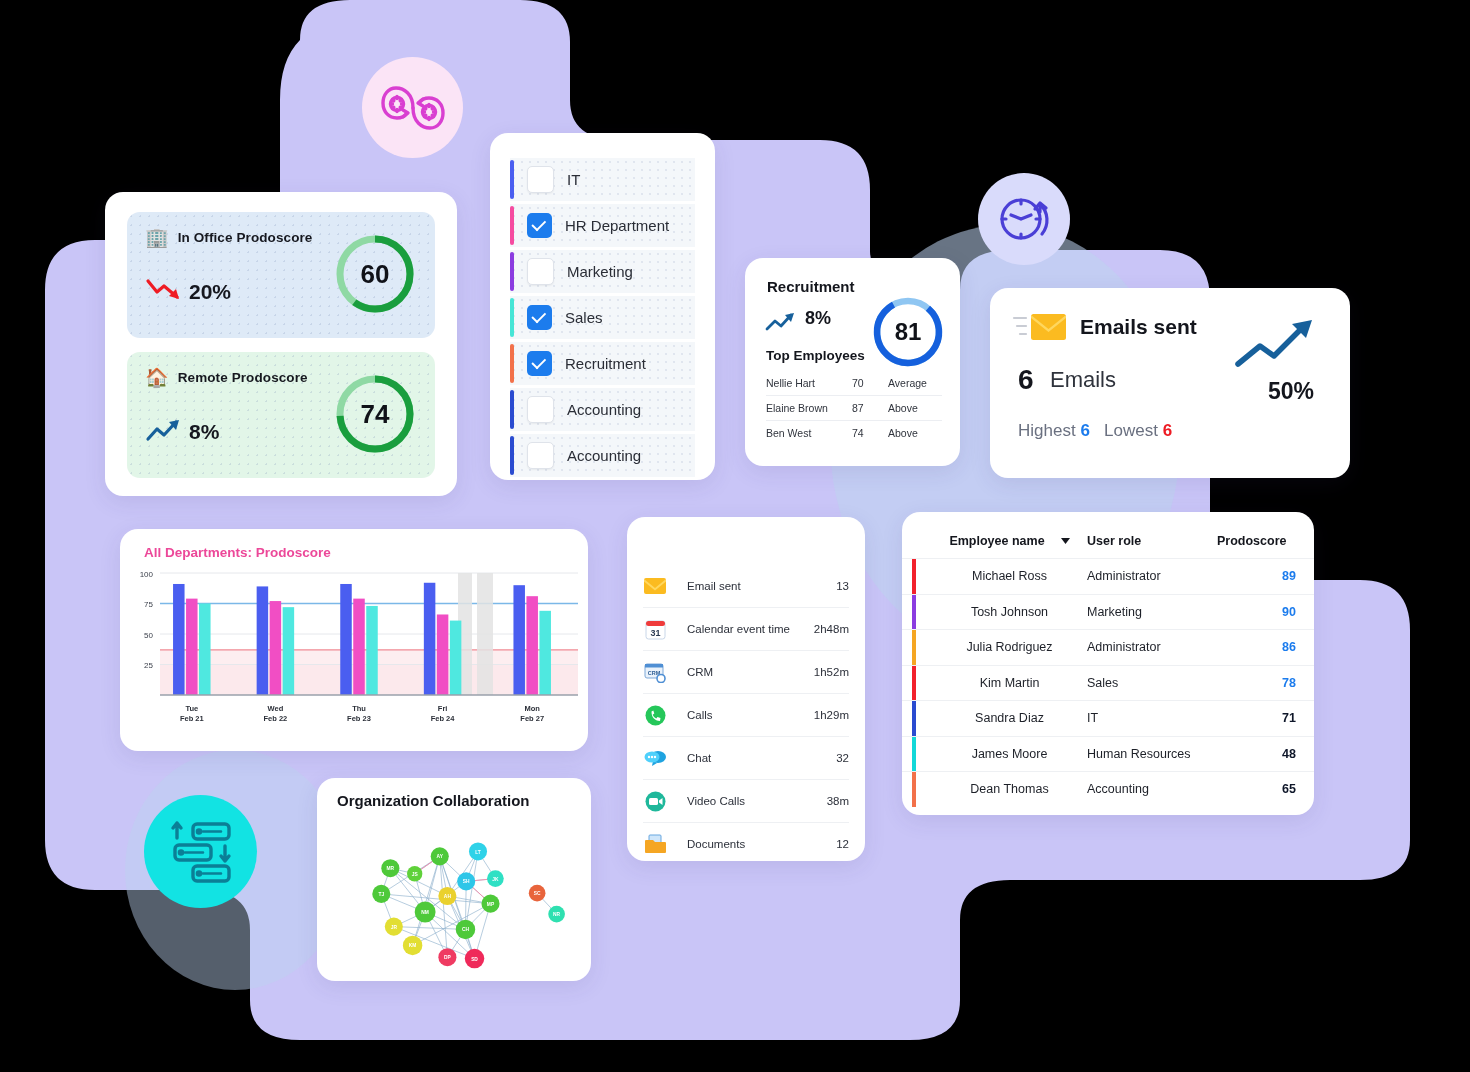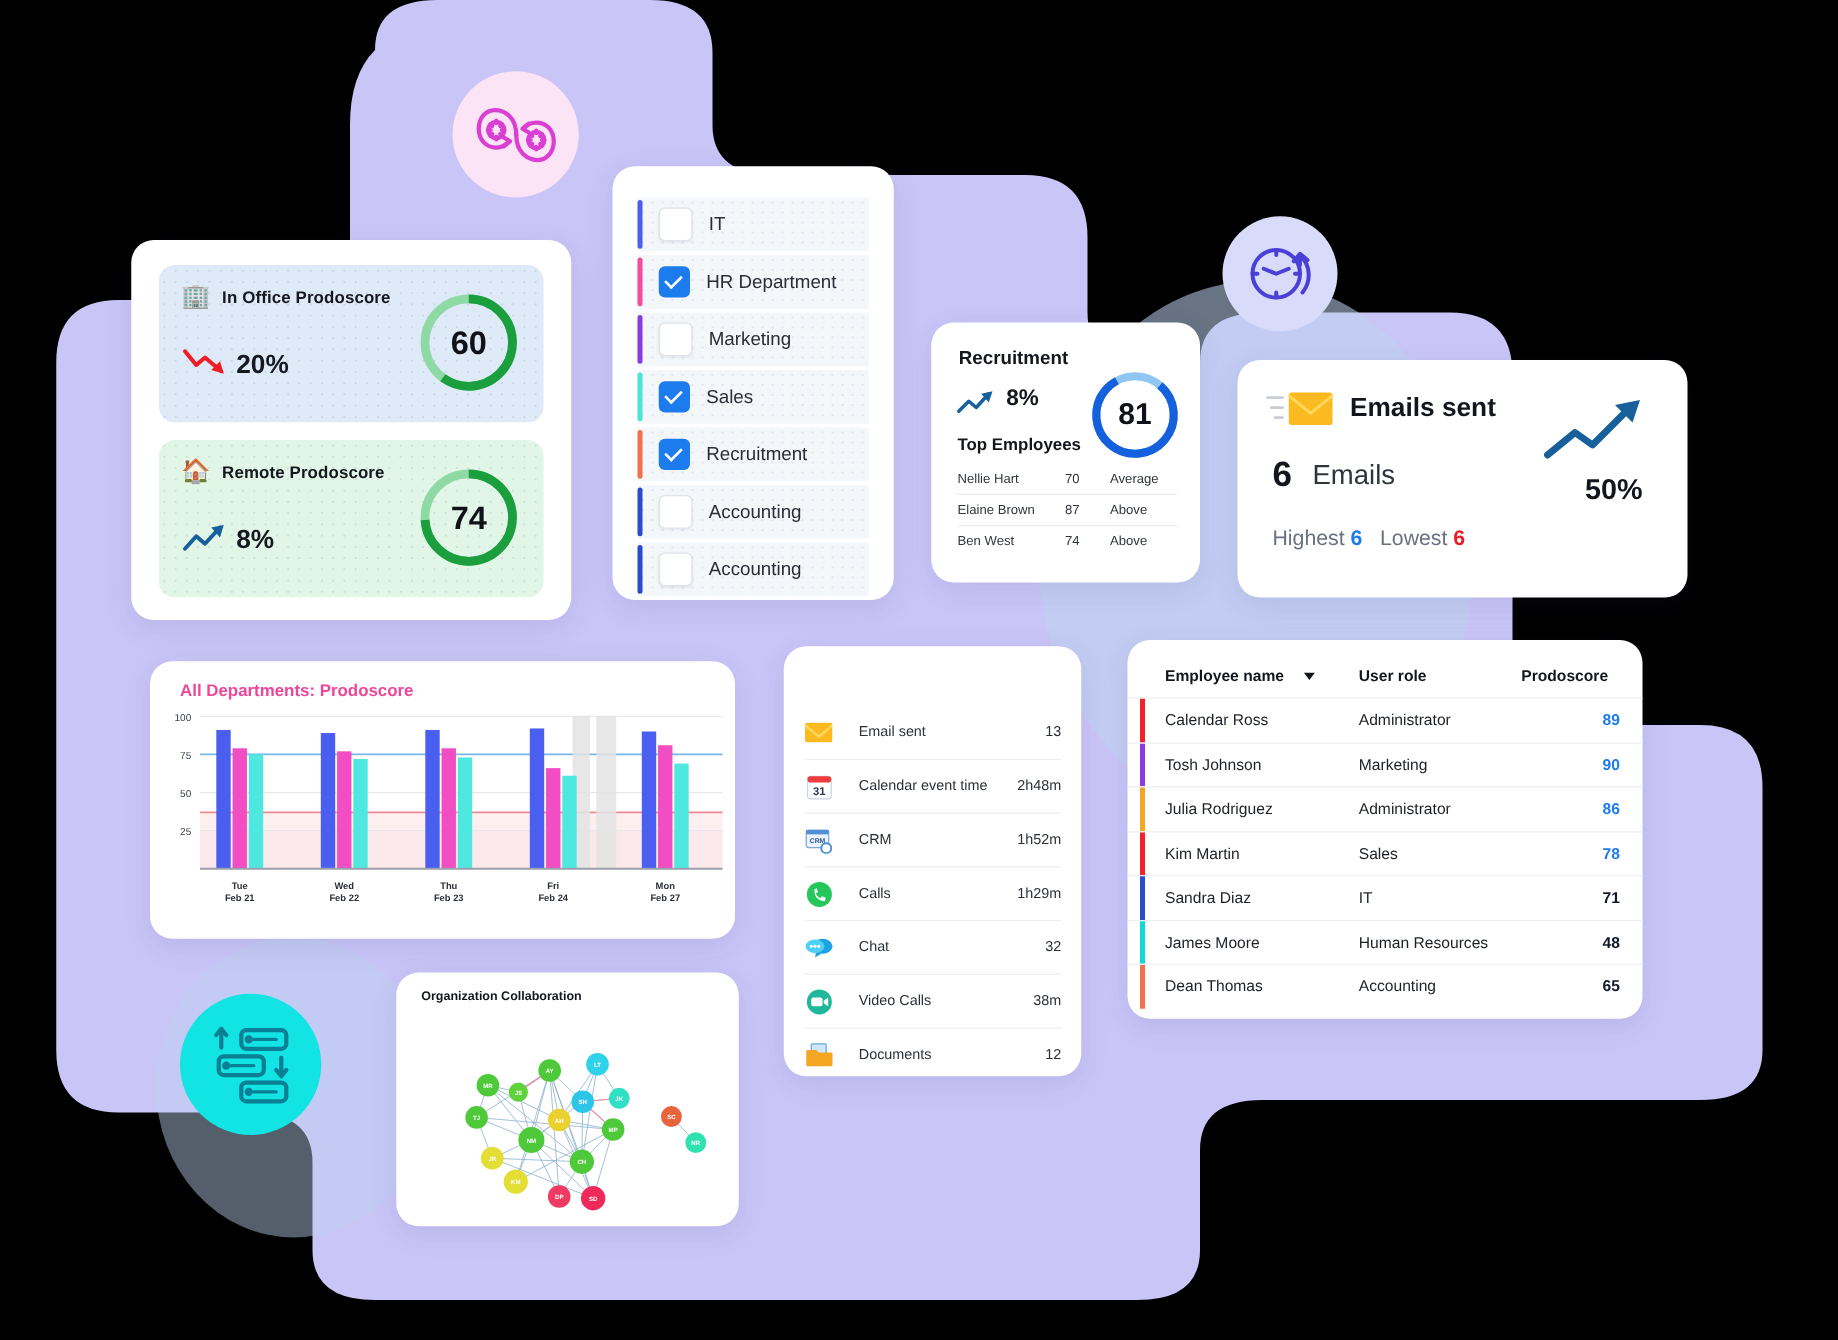--- a/index.html
+++ b/index.html
@@ -87,33 +87,33 @@
   .in-list{position:absolute;left:16px;top:48px;width:206px;}
   .in-row{display:flex;align-items:center;height:42px;border-top:1px solid #eef0f3;}
   .in-row:first-child{border-top:none;}
   .in-ico{width:24px;height:24px;flex:none;display:flex;align-items:center;justify-content:center;}
   .in-label{margin-left:20px;font-size:11.5px;color:#2c303a;flex:1;}
   .in-val{font-size:11.5px;color:#2c303a;text-align:right;}
 
   
   #emp-card{left:902px;top:512px;width:412px;height:303px;}
   .emp-head{display:flex;align-items:center;padding:22px 22px 10px 30px;font-size:12.5px;font-weight:700;color:#14161d;}
-  .c1{flex:0 0 155px;display:flex;align-items:center;gap:16px;}
+  .c1{flex:0 0 155px;display:flex;align-items:center;gap:16px;justify-content:center;}
   .c2{flex:0 0 130px;}
   .c3{flex:1;text-align:right;padding-right:18px;}
   .emp-row{position:relative;display:flex;align-items:center;height:34.5px;padding-left:30px;
       border-top:1px solid #eef0f3;font-size:12.5px;color:#1d2028;}
   .emp-bar{position:absolute;left:10px;top:0;bottom:0;width:4px;}
   .emp-row .c3{font-weight:600;}
   .sc-blue{color:#1c7ced;}
   .sc-dark{color:#0f172a;}
 
   
   #org-card{left:317px;top:778px;width:274px;height:203px;}
-  .org-title{position:absolute;left:20px;top:14px;font-size:10px;font-weight:700;color:#14161d;}
+  .org-title{position:absolute;left:20px;top:14px;font-size:15px;font-weight:700;color:#14161d;}
   .node-txt{font-size:7px;fill:#fff;font-family:"Liberation Sans",sans-serif;font-weight:700;}
 </style>
 </head>
 <body>
 
 <div class="stage">
 
   <div class="blob-layer">
     <svg class="blob-svg" width="1470" height="1072" viewBox="0 0 1470 1072">
       <path d="M300 40 Q300 0 350 0 L520 0 Q570 0 570 42 L570 100 Q570 140 620 140
@@ -454,21 +454,21 @@
         <svg width="9" height="6" viewBox="0 0 9 6">
           <path d="M0 0 L4.5 6 L9 0 Z" fill="#14161d"></path>
         </svg>
       </div>
       <div class="c2">User role</div>
       <div class="c3">Prodoscore</div>
     </div>
     <div id="emp-body">
         <div class="emp-row">
           <span class="emp-bar" style="background:#f2212c"></span>
-          <span class="c1">Calendar Ross</span>
+          <span class="c1">Michael Ross</span>
           <span class="c2">Administrator</span>
           <span class="c3 sc-blue">89</span>
         </div>
         <div class="emp-row">
           <span class="emp-bar" style="background:#8b3ce0"></span>
           <span class="c1">Tosh Johnson</span>
           <span class="c2">Marketing</span>
           <span class="c3 sc-blue">90</span>
         </div>
         <div class="emp-row">

